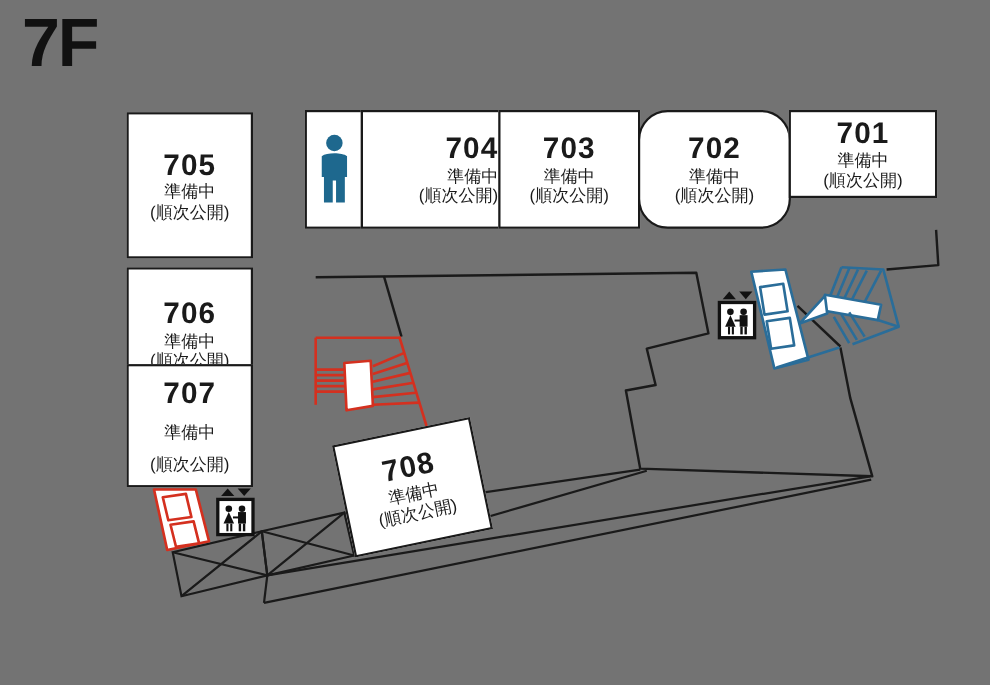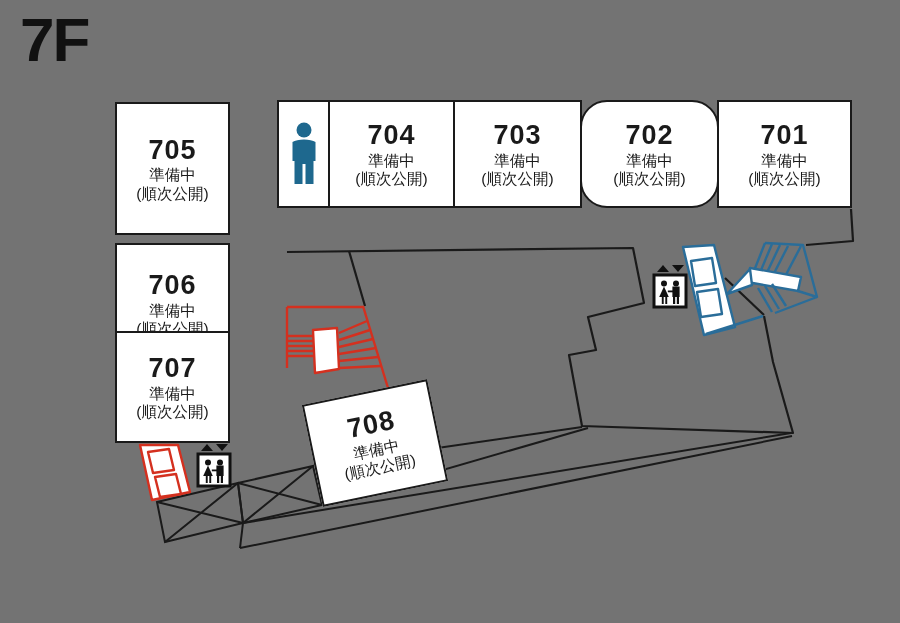--- a/index.html
+++ b/index.html
@@ -89,57 +89,57 @@
     </g>
   </svg>
 
   <div class="wc-box" style="left:277px;top:100px;width:53px;height:108px;">
     <svg width="30" height="66" viewBox="0 0 30 66">
       <circle cx="15" cy="9" r="7.5" fill="#1e688e"></circle>
       <path d="M3.5,21 C8,17.5 22,17.5 26.5,21 L26.5,40 L24.5,40 L24.5,63 L16.5,63 L16.5,43 L13.5,43 L13.5,63 L5.5,63 L5.5,40 L3.5,40 Z" fill="#1e688e"></path>
     </svg>
   </div>
 
-  <div class="room" style="left:328px;top:100px;width:127px;height:108px;">
+  <div class="room" style="left:328px;top:100px;width:127px;height:108px;align-items:flex-end;">
     <div class="num">704</div>
     <div class="st">準備中</div>
     <div class="no">(順次公開)</div>
   </div>
 
   <div class="room" style="left:453px;top:100px;width:129px;height:108px;">
     <div class="num">703</div>
     <div class="st">準備中</div>
     <div class="no">(順次公開)</div>
   </div>
 
   <div class="room" style="left:580px;top:100px;width:139px;height:108px;border-radius:27px;">
     <div class="num">702</div>
     <div class="st">準備中</div>
     <div class="no">(順次公開)</div>
   </div>
 
-  <div class="room" style="left:717px;top:100px;width:135px;height:108px;">
+  <div class="room" style="left:717px;top:100px;width:135px;height:80px;">
     <div class="num">701</div>
     <div class="st">準備中</div>
     <div class="no">(順次公開)</div>
   </div>
 
   <div class="room" style="left:115px;top:102px;width:115px;height:133px;">
     <div class="num">705</div>
     <div class="st">準備中</div>
     <div class="no">(順次公開)</div>
   </div>
 
   <div class="room" style="left:115px;top:211px;width:115px;height:122px;margin-top:32px;">
     <div class="num">706</div>
     <div class="st">準備中</div>
     <div class="no">(順次公開)</div>
   </div>
 
-  <div class="room" style="left:115px;top:331px;width:115px;height:112px;">
+  <div class="room" style="left:115px;top:331px;width:115px;height:112px;gap:11px;">
     <div class="num">707</div>
     <div class="st">準備中</div>
     <div class="no">(順次公開)</div>
   </div>
 
   <div class="room tilt" style="left:311px;top:391px;width:128px;height:104px;">
     <div class="num">708</div>
     <div class="st">準備中</div>
     <div class="no">(順次公開)</div>
   </div>

